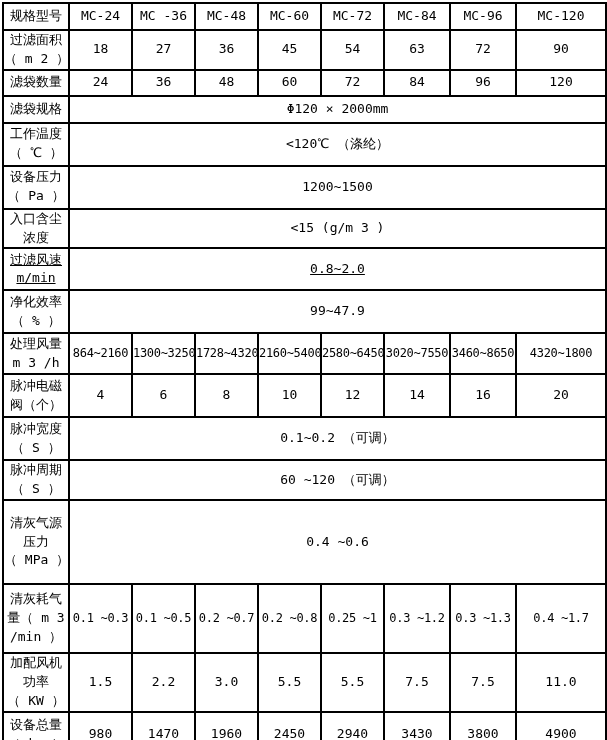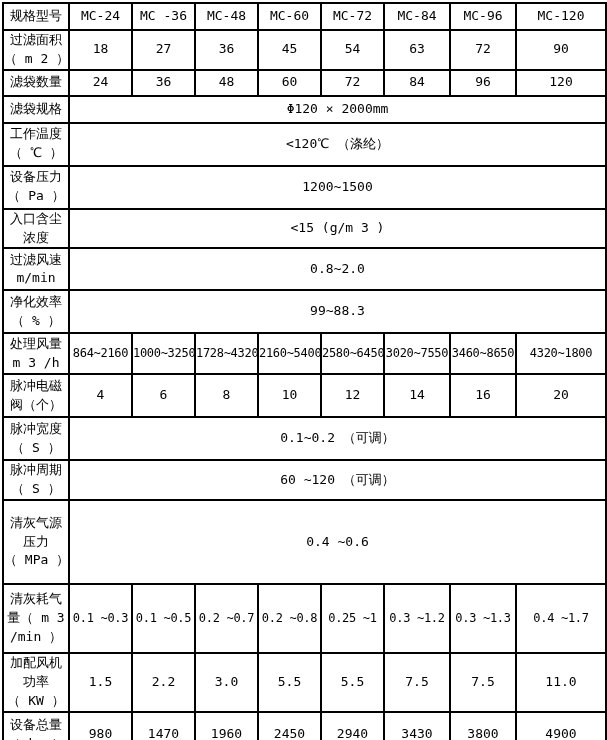--- a/index.html
+++ b/index.html
@@ -42,21 +42,21 @@
     margin-left: 24px;
   }
   
   tr.r0  { height: 27px; padding-left: 32px; }
   tr.r1  { height: 34px; }
   tr.r2  { height: 26px; }
   tr.r3  { height: 27px; }
   tr.r4  { height: 43px; }
   tr.r5  { height: 43px; }
   tr.r6  { height: 26px; }
-  tr.r7  { height: 42px; }
+  tr.r7  { height: 42px; text-decoration: underline; }
   tr.r8  { height: 43px; }
   tr.r9  { height: 41px; }
   tr.r10 { height: 43px; }
   tr.r11 { height: 43px; margin-top: 15px; }
   tr.r12 { height: 27px; }
   tr.r13 { height: 84px; }
   tr.r14 { height: 69px; }
   tr.r15 { height: 59px; }
   tr.r16 { height: 45px; }
 </style>
@@ -125,26 +125,26 @@
         <tr class="r6">
           <td class="label-cell">入口含尘<br>浓度</td>
           <td colspan="8" class="value-cell span">&lt;15 (g/m 3 )</td>
         </tr>
         <tr class="r7">
           <td class="label-cell">过滤风速<br>m/min</td>
           <td colspan="8" class="value-cell span">0.8~2.0</td>
         </tr>
         <tr class="r8">
           <td class="label-cell">净化效率<br>（ % ）</td>
-          <td colspan="8" class="value-cell span">99~88.3</td>
+          <td colspan="8" class="value-cell span">99~47.9</td>
         </tr>
         <tr class="r9">
           <td class="label-cell">处理风量<br>m 3 /h</td>
           <td class="value-cell tight">864~2160</td>
-          <td class="value-cell tight">1000~3250</td>
+          <td class="value-cell tight">1300~3250</td>
           <td class="value-cell tight">1728~4320</td>
           <td class="value-cell tight">2160~5400</td>
           <td class="value-cell tight">2580~6450</td>
           <td class="value-cell tight">3020~7550</td>
           <td class="value-cell tight">3460~8650</td>
           <td class="value-cell tight">4320~1800</td>
         </tr>
         <tr class="r10">
           <td class="label-cell">脉冲电磁<br>阀（个）</td>
           <td class="value-cell">4</td>

